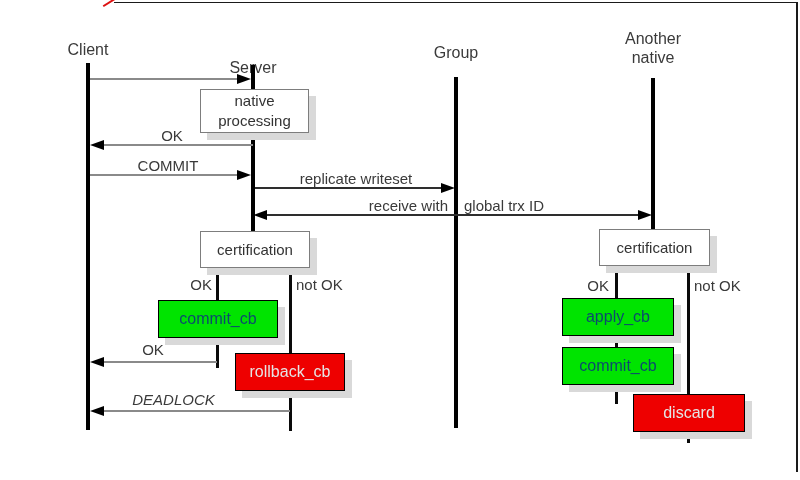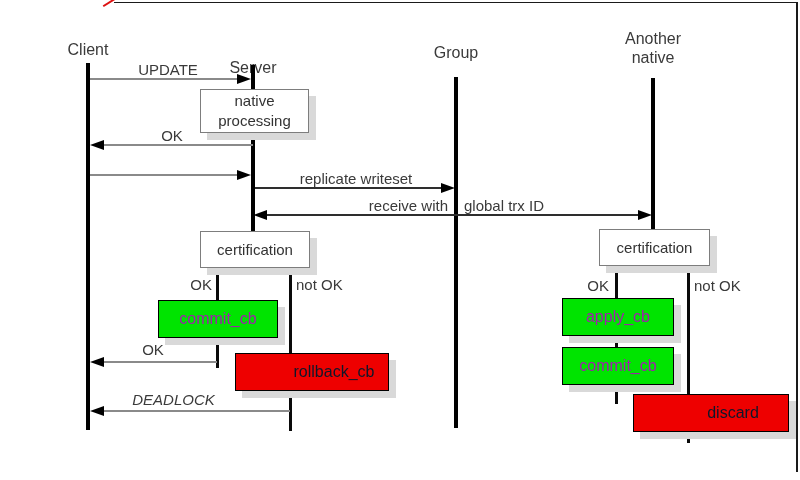--- a/index.html
+++ b/index.html
@@ -8,22 +8,22 @@
   .abs{position:absolute;}
   .lifeline{background:#000;}
   .branch{background:#0a0a0a;}
   .hdr{font-size:16px;color:#3a3a3a;text-align:center;line-height:19px;}
   .msg{font-size:15px;color:#3a3a3a;text-align:center;white-space:nowrap;}
   .procbox{background:#ffffff;border:1px solid #7d7d7d;box-shadow:7px 7px 0 #d9d9d9;
            display:flex;align-items:center;justify-content:center;text-align:center;
            font-size:15px;line-height:20px;color:#333333;}
   .cbbox{border:1px solid #000;box-shadow:7px 7px 0 #d9d9d9;display:flex;align-items:center;
          justify-content:center;font-size:16px;}
-  .green{background:#00e400;color:#a21caf;}
-  .red{background:#ee0000;color:#0f172a;padding-left:44px;}
+  .green{background:#00e400;color:#0c4a6e;}
+  .red{background:#ee0000;color:#e5e5e5;}
   .shaft{height:2px;background:#8a8a8a;}
   .shaft.dark{background:#2e2e2e;}
   .ah-r{width:0;height:0;border-top:5px solid transparent;border-bottom:5px solid transparent;
         border-left:14px solid #000;}
   .ah-l{width:0;height:0;border-top:5px solid transparent;border-bottom:5px solid transparent;
         border-right:14px solid #000;}
   .frame{background:#1a1a1a;}
   .redmark{background:#dd1111;transform:rotate(-32deg);}
 </style>
 </head>
@@ -43,28 +43,28 @@
   <div class="abs lifeline" style="left:86px;top:63px;width:4px;height:367px;"></div>
   <div class="abs lifeline" style="left:251px;top:65px;width:4px;height:170px;"></div>
   <div class="abs lifeline" style="left:454px;top:77px;width:4px;height:351px;"></div>
   <div class="abs lifeline" style="left:651px;top:78px;width:4px;height:155px;"></div>
 
   <div class="abs branch" style="left:216px;top:266px;width:3px;height:102px;"></div>
   <div class="abs branch" style="left:289px;top:266px;width:3px;height:165px;"></div>
   <div class="abs branch" style="left:615px;top:264px;width:3px;height:140px;"></div>
   <div class="abs branch" style="left:687px;top:264px;width:3px;height:179px;"></div>
 
-  <div class="abs msg" style="left:118px;top:61px;width:100px;">UPDATE</div>
   <div class="abs shaft" style="left:90px;top:78px;width:147px;"></div>
   <div class="abs ah-r" style="left:237px;top:74px;"></div>
 
   <div class="abs msg" style="left:132px;top:127px;width:80px;">OK</div>
   <div class="abs shaft" style="left:104px;top:144px;width:149px;"></div>
   <div class="abs ah-l" style="left:90px;top:140px;"></div>
 
+  <div class="abs msg" style="left:118px;top:157px;width:100px;">COMMIT</div>
   <div class="abs shaft" style="left:90px;top:174px;width:147px;"></div>
   <div class="abs ah-r" style="left:237px;top:170px;"></div>
 
   <div class="abs msg" style="left:286px;top:170px;width:140px;">replicate writeset</div>
   <div class="abs shaft dark" style="left:255px;top:187px;width:186px;"></div>
   <div class="abs ah-r" style="left:441px;top:183px;"></div>
 
   <div class="abs msg" style="left:348px;top:197px;width:100px;text-align:right;">receive with</div>
   <div class="abs msg" style="left:464px;top:197px;width:110px;text-align:left;">global trx ID</div>
   <div class="abs ah-l" style="left:253px;top:210px;"></div>

